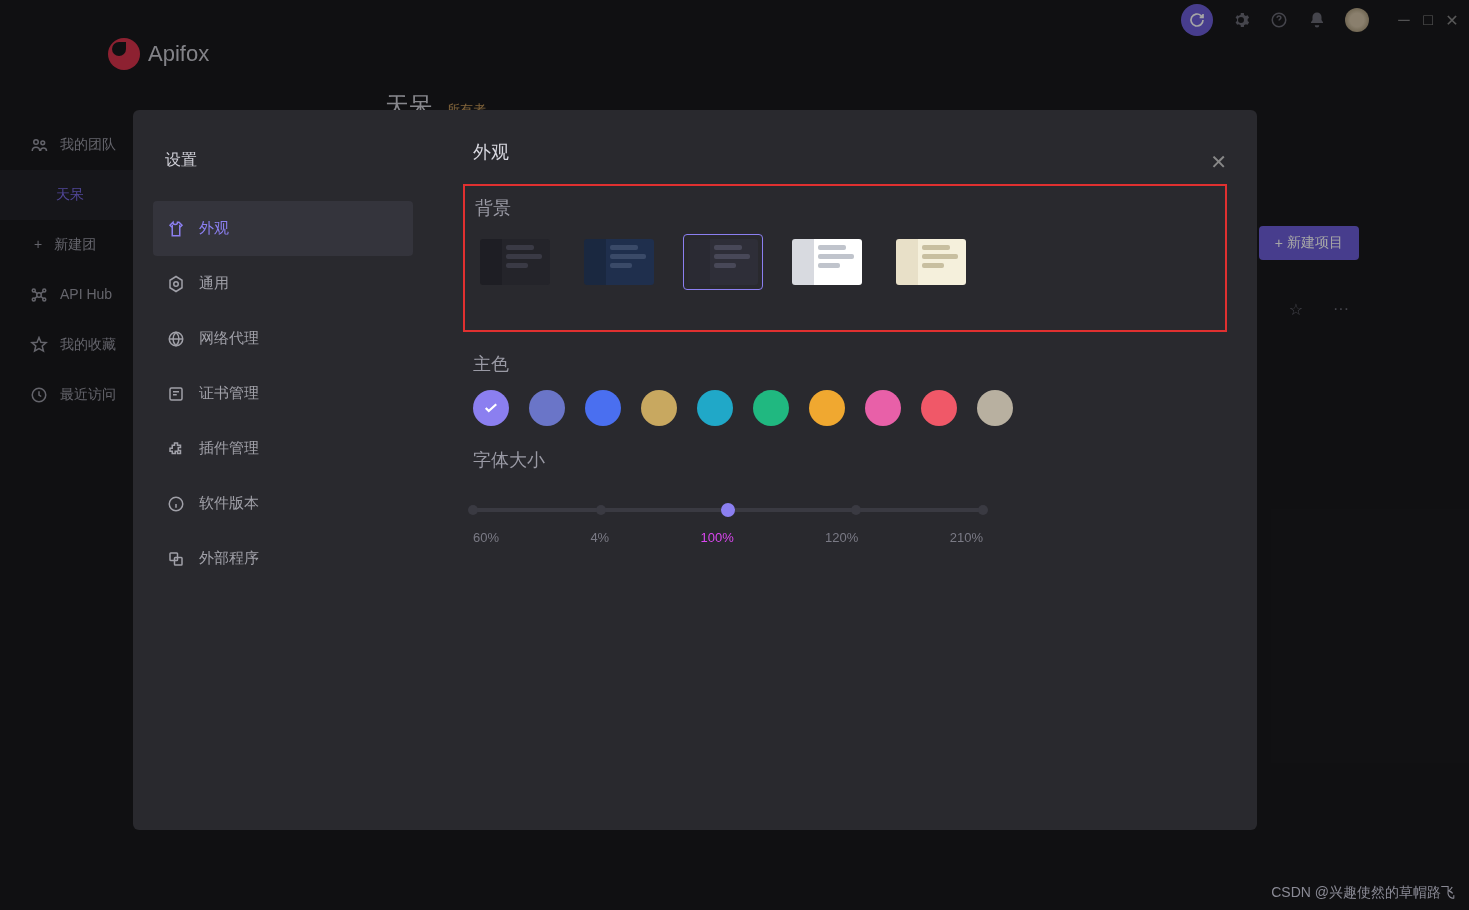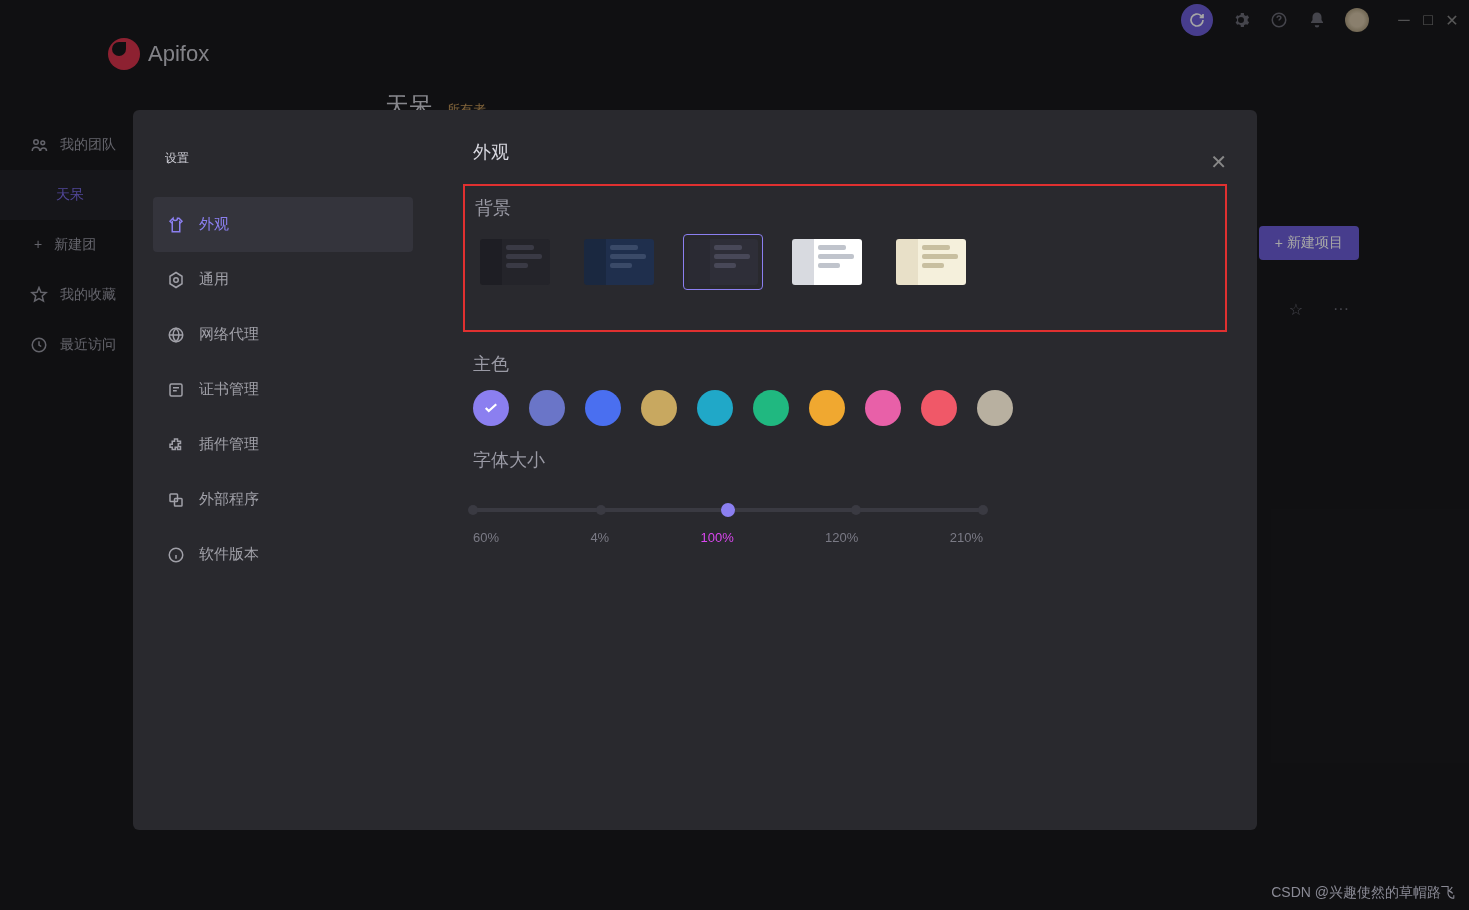--- a/index.html
+++ b/index.html
@@ -118,21 +118,21 @@
       color: #888;
       font-size: 20px;
       cursor: pointer;
     }
     .modal-sidebar {
       width: 300px;
       padding: 30px 20px;
     }
     .modal-title {
       color: #d0d0d8;
-      font-size: 12px;
+      font-size: 16px;
       padding: 10px 12px 30px;
     }
     .setting-item {
       display: flex; align-items: center; gap: 14px;
       padding: 18px 14px;
       color: #a0a0a8;
       font-size: 15px;
       border-radius: 4px;
       cursor: pointer;
     }
@@ -263,20 +263,31 @@
   </div>
   <div class="sidebar-item active" style="padding-left:56px;">
     <span>天呆</span>
   </div>
   <div class="sidebar-item" style="padding-left:56px;">
     <span style="margin-left:-22px;">+</span>
     <span>新建团</span>
   </div>
   <div class="sidebar-item">
     <svg class="sidebar-icon" viewBox="0 0 24 24" fill="none" stroke="currentColor" stroke-width="2">
+        <circle cx="12" cy="12" r="3"></circle>
+        <circle cx="5" cy="6" r="2"></circle>
+        <circle cx="19" cy="6" r="2"></circle>
+        <circle cx="5" cy="18" r="2"></circle>
+        <circle cx="19" cy="18" r="2"></circle>
+        <path d="M9.5 10l-3-2.5M14.5 10l3-2.5M9.5 14l-3 2.5M14.5 14l3 2.5"></path>
+      </svg>
+    <span>API Hub</span>
+  </div>
+  <div class="sidebar-item">
+    <svg class="sidebar-icon" viewBox="0 0 24 24" fill="none" stroke="currentColor" stroke-width="2">
         <path d="M12 2l2.6 6.3 6.9.6-5.2 4.5 1.6 6.7L12 16.8 6.1 20l1.6-6.7L2.5 8.9l6.9-.6z"></path>
       </svg>
     <span>我的收藏</span>
   </div>
   <div class="sidebar-item">
     <svg class="sidebar-icon" viewBox="0 0 24 24" fill="none" stroke="currentColor" stroke-width="2">
         <circle cx="12" cy="12" r="9"></circle>
         <path d="M12 7v5l3 2"></path>
       </svg>
     <span>最近访问</span>
@@ -329,31 +340,31 @@
       <span>证书管理</span>
     </div>
     <div class="setting-item">
       <svg class="setting-icon" viewBox="0 0 24 24" fill="none" stroke="currentColor" stroke-width="2">
           <path d="M14 4h-4v3H7v4H4v4h3v3h4v-3h3v3h4v-4h-3v-4h3V7h-4V4z"></path>
         </svg>
       <span>插件管理</span>
     </div>
     <div class="setting-item">
       <svg class="setting-icon" viewBox="0 0 24 24" fill="none" stroke="currentColor" stroke-width="2">
+          <circle cx="12" cy="12" r="9"></circle>
+          <path d="M12 8h0M12 12v5"></path>
+        </svg>
+      <span>软件版本</span>
+    </div>
+    <div class="setting-item">
+      <svg class="setting-icon" viewBox="0 0 24 24" fill="none" stroke="currentColor" stroke-width="2">
           <rect x="4" y="4" width="10" height="10" rx="1"></rect>
           <rect x="10" y="10" width="10" height="10" rx="1"></rect>
         </svg>
       <span>外部程序</span>
-    </div>
-    <div class="setting-item">
-      <svg class="setting-icon" viewBox="0 0 24 24" fill="none" stroke="currentColor" stroke-width="2">
-          <circle cx="12" cy="12" r="9"></circle>
-          <path d="M12 8h0M12 12v5"></path>
-        </svg>
-      <span>软件版本</span>
     </div>
   </div>
 
   <div class="modal-content">
     <div class="panel-title">外观</div>
 
     <div class="highlight-box">
       <div class="section-label">背景</div>
       <div class="theme-row" id="theme-row">
           <div class="theme-card">

